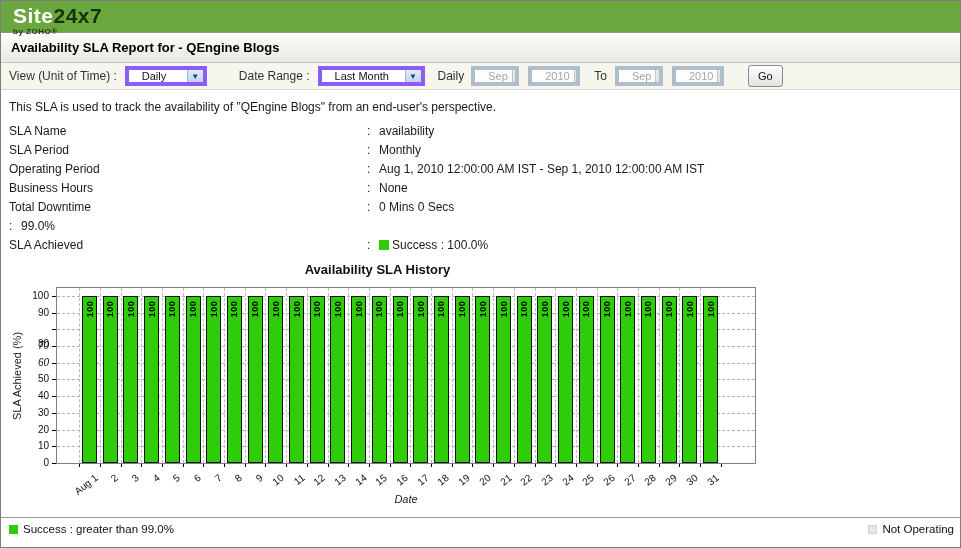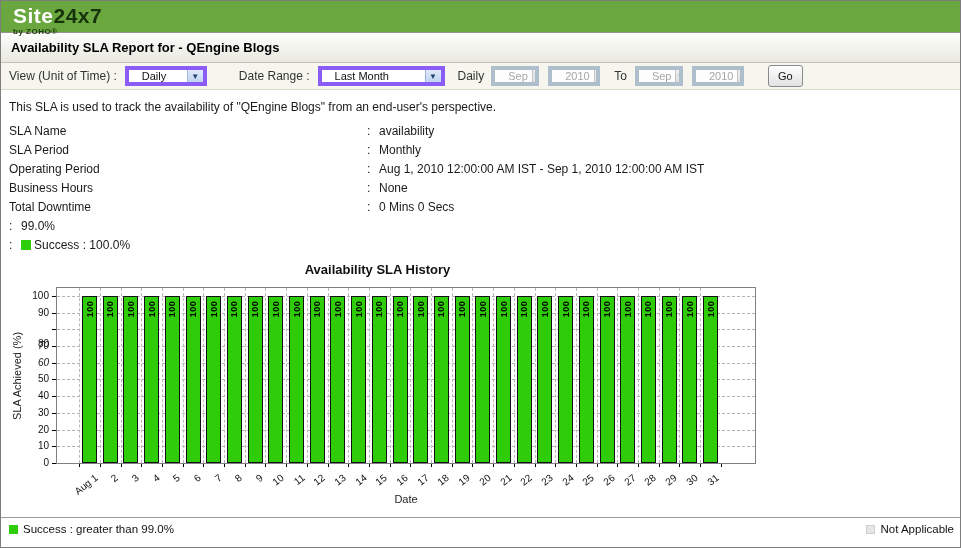--- a/index.html
+++ b/index.html
@@ -41,21 +41,21 @@
   .plot { position:absolute; left:55px; top:31px; width:700px; height:177px; border:1px solid #808080; background:#fff; }
   .ygrid { position:absolute; left:0; width:100%; border-top:1px dashed #b3b3b3; height:0; }
   .xgrid { position:absolute; top:0; height:175px; width:0; border-left:1px dashed #b9b9b9; }
   .bar { position:absolute; bottom:0; background:#2ecc09; border:1px solid #111; }
   .bar-label { position:absolute; top:12px; left:50%; transform:translate(-50%,-50%) rotate(-90deg); font-size:9px; font-weight:bold; color:#000; letter-spacing:0.5px; white-space:nowrap; }
   .ylab { position:absolute; left:2px; width:46px; text-align:right; font-size:10px; color:#111; }
   .ytick { position:absolute; left:51px; width:4px; height:1px; background:#000; }
   .xtick { position:absolute; width:1px; height:3px; background:#000; }
   .xlab { position:absolute; font-size:10px; color:#111; white-space:nowrap; transform-origin:0 0; transform:rotate(-38deg) translateX(-100%); }
   .yaxis-title { position:absolute; left:8px; top:31px; height:177px; width:16px; writing-mode:vertical-rl; transform:rotate(180deg); display:flex; align-items:center; justify-content:center; font-size:11px; color:#222; }
-  .xaxis-title { position:absolute; left:55px; top:237px; width:700px; text-align:center; font-size:11px; color:#222; }
+  .xaxis-title { position:absolute; left:55px; top:237px; width:700px; text-align:center; font-size:11px; color:#222;font-style:italic; }
 
   
   .legend { position:absolute; left:0; top:516px; width:961px; height:31px; border-top:1px solid #9a9a9a; padding:3px 8px 0 8px; }
   .legend-heading { font-size:11.5px; font-weight:bold; color:#000; }
   .legend-row { display:flex; justify-content:space-between; align-items:center; margin-top:2px; font-size:11.5px; color:#111; }
   .legend-item { display:flex; align-items:center; }
   .lg-swatch { display:inline-block; width:9px; height:9px; margin-right:5px; }
   .lg-swatch.na { border:1px solid #cfcfcf; }
 </style>
 </head>
@@ -76,21 +76,21 @@
     <span class="title">Availability SLA Report for - QEngine Blogs</span>
   </div>
 
   <div class="controls">
     <span>View (Unit of Time) :</span>
     <span class="sel" style="width:82px; margin-left:8px;">
       <span>Daily</span>
       <span class="arrow-box">▼</span>
     </span>
     <span style="margin-left:32px;">Date Range :</span>
-    <span class="sel" style="width:127px; margin-left:8px;">
+    <span class="sel" style="width:107px; margin-left:8px;">
       <span>Last Month</span>
       <span class="arrow-box">▼</span>
     </span>
     <span style="margin-left:13px;">Daily</span>
     <span class="sel disabled" style="width:48px; margin-left:7px;">
       <span>Sep</span>
       <span class="arrow-box">▼</span>
     </span>
     <span class="sel disabled" style="width:52px; margin-left:9px;">
       <span>2010</span>
@@ -133,20 +133,21 @@
       <div class="srow">
         <div class="lbl">Total Downtime</div>
         <div class="colon">:</div>
         <div class="val">0 Mins 0 Secs</div>
       </div>
       <div class="srow">
         <div class="colon">:</div>
         <div class="val">99.0%</div>
       </div>
       <div class="srow">
+        <div class="lbl">SLA Achieved</div>
         <div class="colon">:</div>
         <div class="val"><span class="swatch" style="background-color: rgb(46, 204, 9);"></span>Success : 100.0%</div>
       </div>
     </div>
 
   <div class="chart-section" id="chart-section">
     <div class="chart-title">Availability SLA History</div>
     <div class="yaxis-title">SLA Achieved (%)</div>
     <div class="plot" id="plot">
         <div class="ygrid" style="top: 158.287px;"></div>
@@ -373,18 +374,18 @@
     </div>
 
   <div class="legend">
     <div class="legend-row">
       <span class="legend-item">
         <span class="lg-swatch" style="background-color: rgb(46, 204, 9);"></span>
         <span>Success :  greater than  99.0%</span>
       </span>
       <span class="legend-item">
         <span class="lg-swatch na" style="background-color: rgb(230, 230, 230);"></span>
-        <span>Not Applicable</span>
+        <span>Not Operating</span>
       </span>
     </div>
   </div>
 
 </div>
 
 </body></html>

